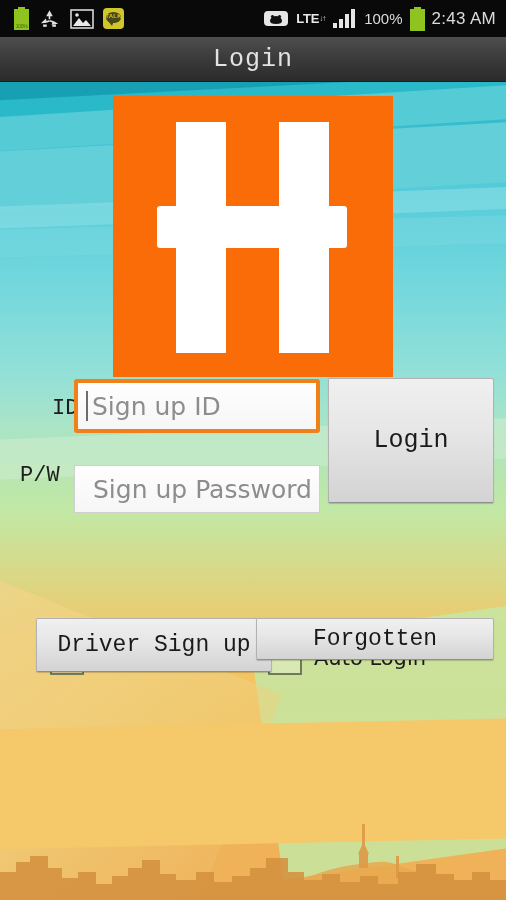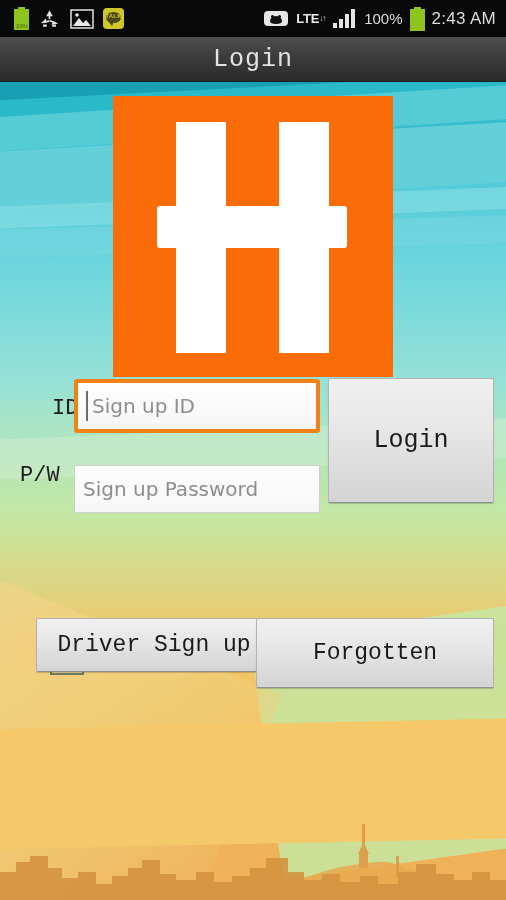--- a/index.html
+++ b/index.html
@@ -207,24 +207,24 @@
   }
   #field-id {
     left:74px; top:297px; width:246px; height:54px;
     border:4px solid #f08018;
     border-radius:3px;
     padding-left:8px;
   }
   #field-pw {
     left:74px; top:383px; width:246px; height:48px;
     border:1px solid #cfcfcf;
-    padding-left:8px;
+    padding-left:18px;
   }
   .ph {
-    color:#8d8d8d; font-size:20px;
+    color:#8d8d8d; font-size:25px;
     font-family:"DejaVu Sans", sans-serif;
     letter-spacing:0px;
   }
   #caret {
     width:2px; height:30px; background:#6d6d6d;
     margin-right:4px;
   }
 
   .btn {
     position:absolute;
@@ -238,21 +238,21 @@
   }
   #btn-login {
     left:328px; top:296px; width:166px; height:125px;
     font-size:25px; font-family:"Liberation Mono", monospace;
   }
   #btn-driver-signup {
     left:12px; top:536px; width:236px; height:54px;
     font-size:23px; font-family:"Liberation Mono", monospace;margin-left:24px;
   }
   #btn-forgotten {
-    left:256px; top:536px; width:238px; height:70px;
+    left:256px; top:536px; width:238px; height:42px;
     font-size:23px; font-family:"Liberation Mono", monospace;
   }
   #btn-payment {
     left:12px; top:605px; width:482px; height:54px;
     font-size:24px; font-family:"DejaVu Sans", sans-serif;
   }
 
   .check-row { position:absolute; display:flex; align-items:center; }
   #check-idsave { left:50px; top:559px; }
   #check-autologin { left:268px; top:559px; }

